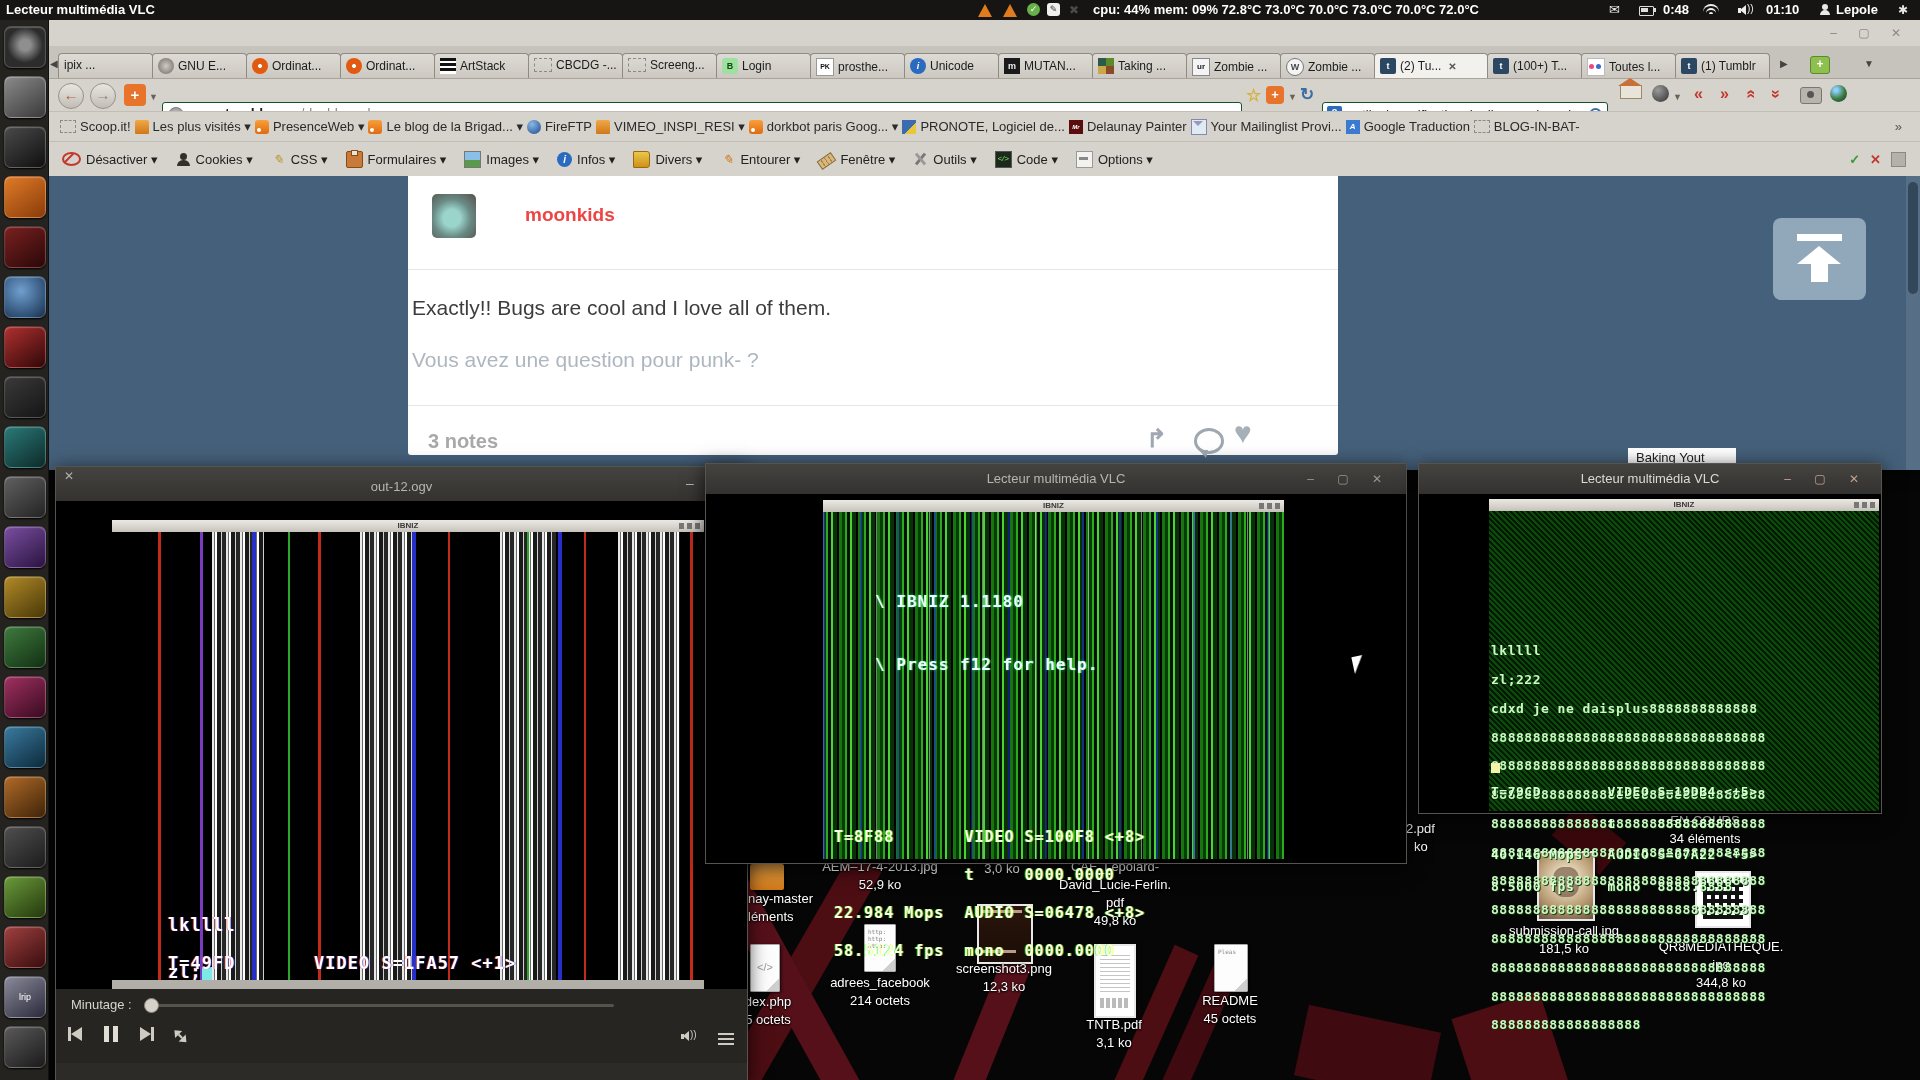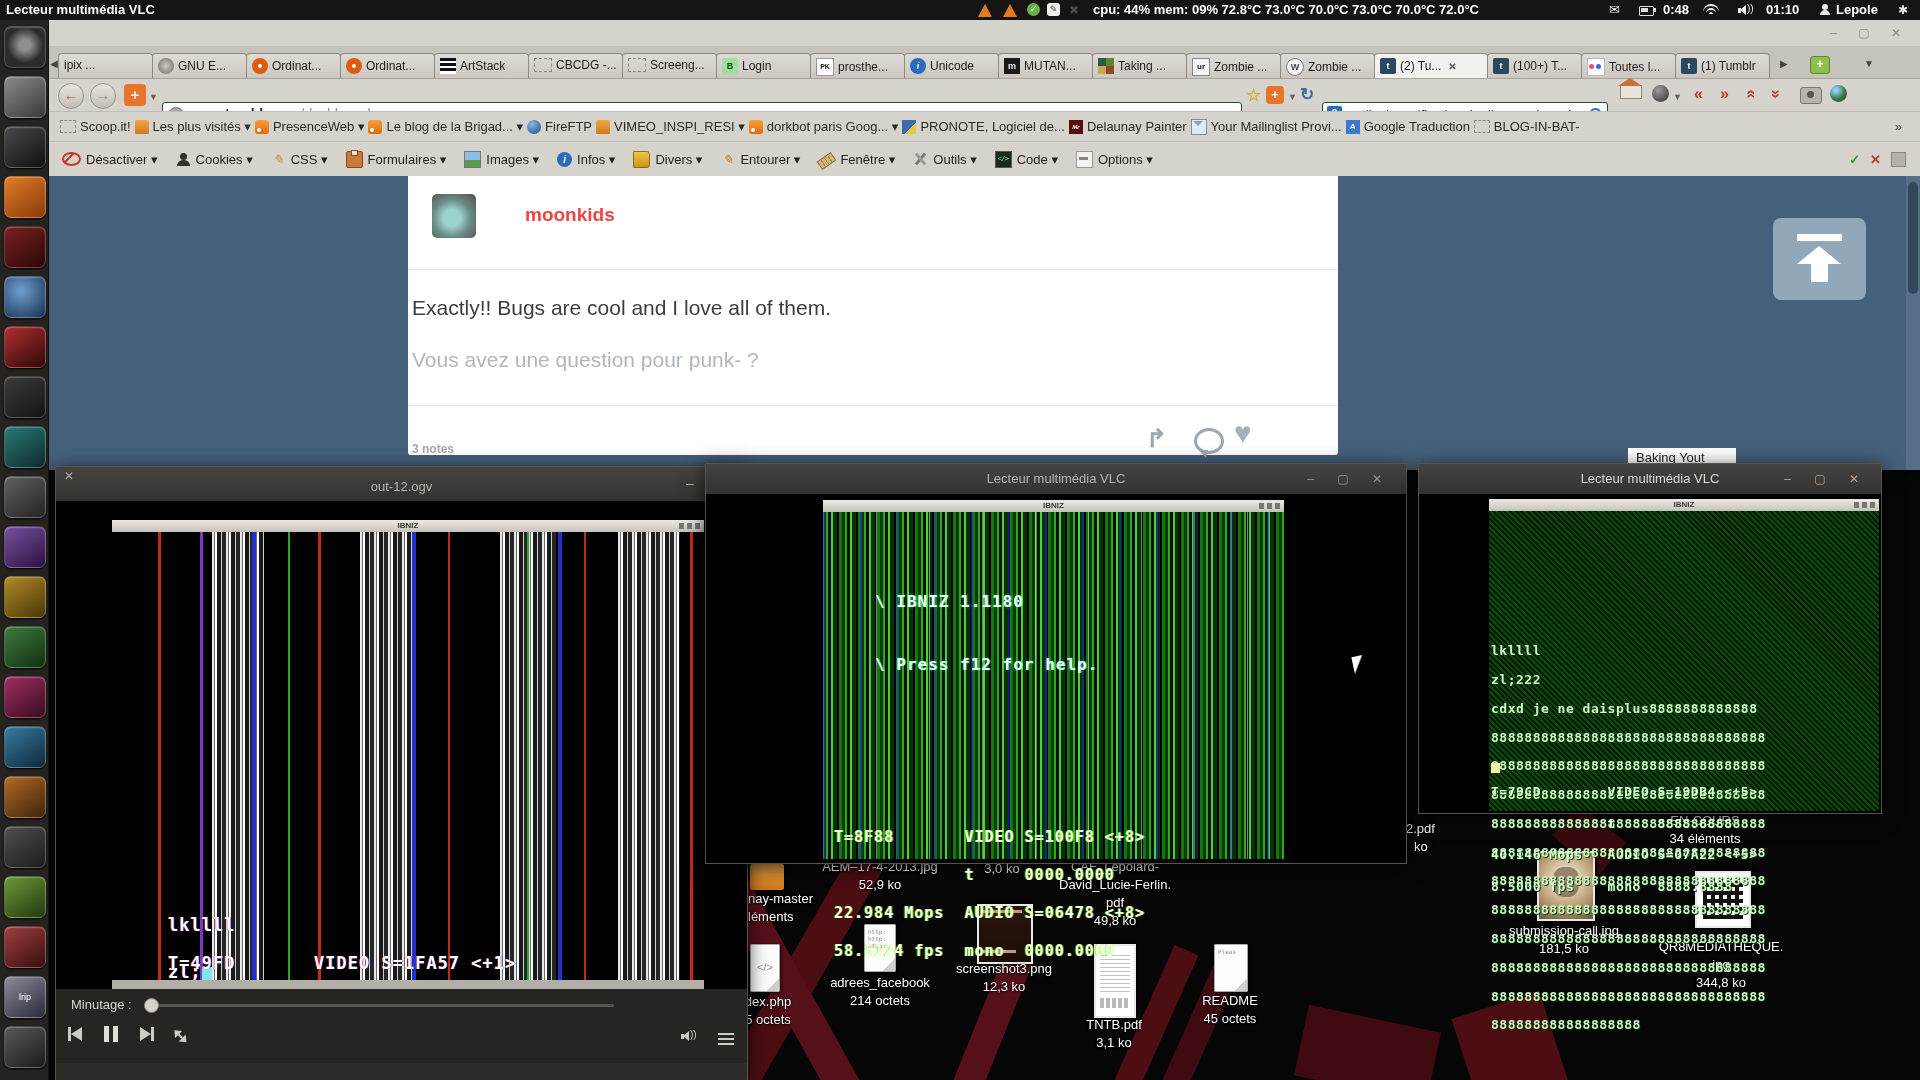--- a/index.html
+++ b/index.html
@@ -130,21 +130,21 @@
   .wi-code{background:#1c2a1c;border:1px solid #555;color:#7ae87a;font-size:8px;line-height:13px;}
   .wi-opt{background:#f4f2ee;border:1px solid #999;position:relative;}
   .wi-opt i{position:absolute;left:2px;top:5px;width:9px;height:3px;background:#888;}
   .ffcontent{left:0;top:156px;width:1872px;height:294px;background:#45607a;overflow:hidden;}
   .card{position:absolute;left:360px;top:0;width:930px;height:279px;background:#fff;border-radius:0 0 3px 3px;}
   .avatar{position:absolute;left:24px;top:18px;width:44px;height:44px;border-radius:5px;background:radial-gradient(circle at 45% 55%,#9ad4cb 25%,#6a8a85 55%,#55504a);}
   .uname{position:absolute;left:80px;top:28px;font-size:19px;font-weight:bold;color:#ef4444;margin-left:37px;}
   .divider{position:absolute;left:0;width:930px;height:1px;background:#e6e6e6;}
   .ptext{position:absolute;left:4px;font-size:21px;color:#3d3d3d;}
   .pask{position:absolute;left:4px;font-size:21px;color:#aeb7bf;}
-  .pnotes{position:absolute;left:4px;font-size:12px;font-weight:bold;color:#a9a9a9;margin-top:12px;}
+  .pnotes{position:absolute;left:20px;font-size:20px;font-weight:bold;color:#a9a9a9;}
   .picon{position:absolute;color:#9fa8b0;font-size:25px;font-weight:bold;}
   .bubble{position:absolute;width:24px;height:20px;border:3px solid #9fa8b0;border-radius:50%;}
   .bubble i{position:absolute;left:2px;bottom:-7px;width:0;height:0;border-left:7px solid transparent;border-right:2px solid transparent;border-top:8px solid #9fa8b0;}
   .heart{color:#a6b0b8;font-size:30px;}
   .topbtn{position:absolute;left:1725px;top:42px;width:93px;height:82px;background:#91a7ba;border-radius:8px;}
   .topbtn .bar{position:absolute;left:24px;top:16px;width:45px;height:7px;background:#fff;}
   .topbtn .tri{position:absolute;left:24px;top:28px;width:0;height:0;border-left:22px solid transparent;border-right:22px solid transparent;border-bottom:18px solid #fff;}
   .topbtn .stem{position:absolute;left:38px;top:44px;width:17px;height:20px;background:#fff;}
   .bstrip{position:absolute;left:1580px;top:272px;width:108px;height:22px;background:#fff;font-size:13px;color:#222;padding:2px 0 0 8px;box-sizing:border-box;}
   .fsb{position:absolute;left:1858px;top:0;width:14px;height:294px;background:#566f86;}

